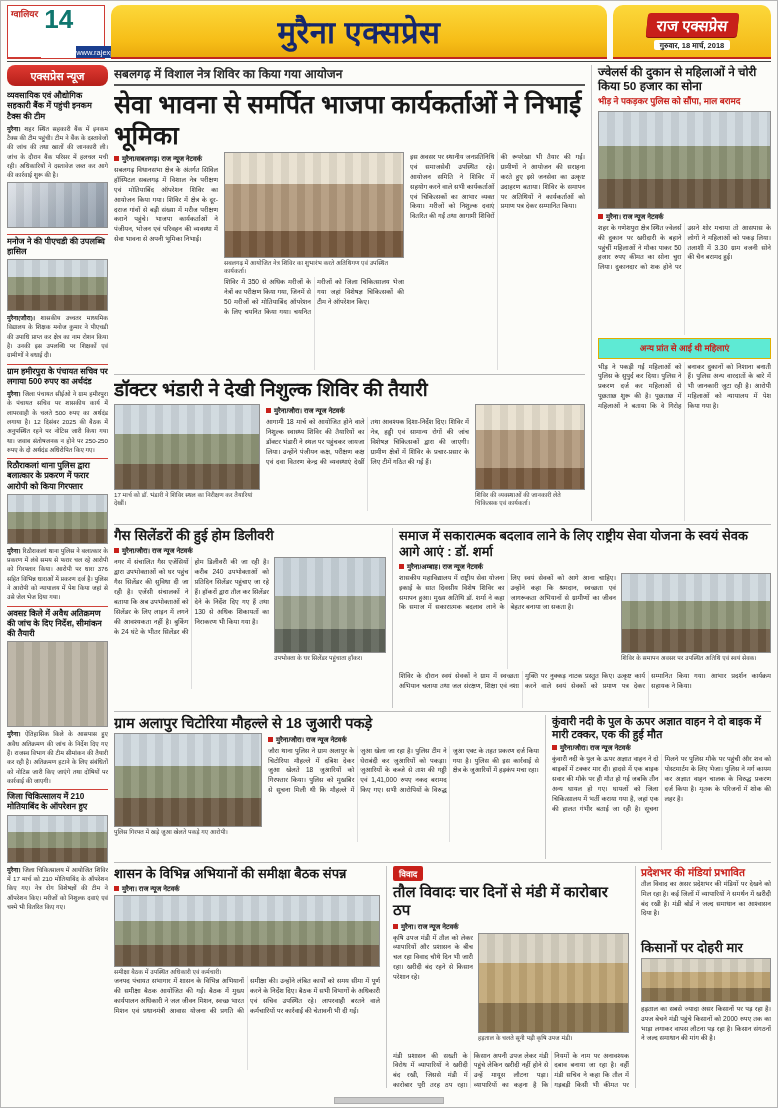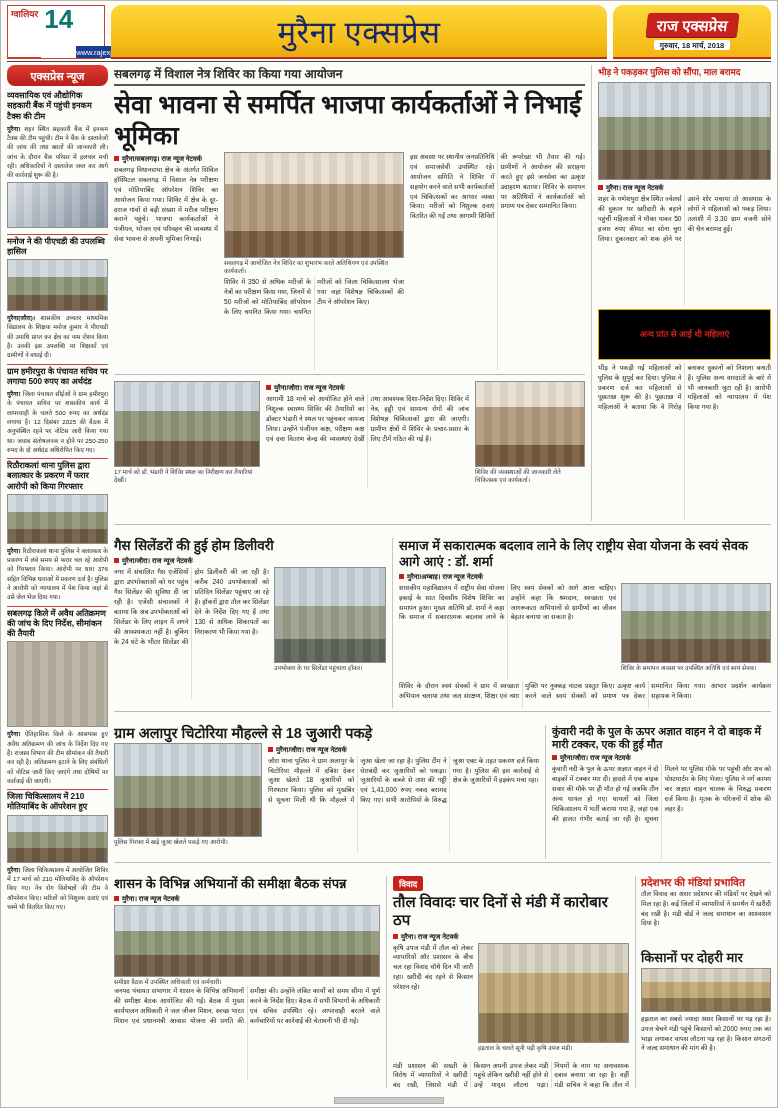--- a/index.html
+++ b/index.html
@@ -10,21 +10,21 @@
 
   
   .masthead { display:flex; align-items:stretch; gap:6px; height:54px; }
   .mh-left { width:98px; border:1px solid #cf3a32; display:flex; flex-direction:row; background:#fff; }
   .edition { color:#c22620; font-weight:bold; font-size:9px; padding:1px 3px; border-bottom:1px solid #cf3a32; }
   .pageno { font-size:26px; font-weight:800; color:#0f766e; line-height:1.05; padding:0 3px; }
   .website { background:#1a3e8f; color:#fff; font-size:7.5px; text-align:center; margin-top:auto; padding:1.5px 0; }
   .title-band { flex:1; background:linear-gradient(180deg,#fcd83a 0%,#f6bd17 70%,#eaa90c 100%);
                 border-radius:10px 10px 0 0; display:flex; align-items:center; justify-content:center;
                 border-bottom:2px solid #c22620; }
-  .title-band span { font-size:31px; font-weight:400; color:#16276d; letter-spacing:.5px; }
+  .title-band span { font-size:31px; font-weight:700; color:#16276d; letter-spacing:.5px; }
   .mh-right { width:158px; display:flex; flex-direction:column; align-items:center; justify-content:center;
               background:linear-gradient(180deg,#fcd83a,#f3b714); border-radius:10px 10px 0 0; border-bottom:2px solid #c22620; }
   .brand-ribbon { background:#c8201a; color:#fff; font-weight:800; font-size:15px; padding:2px 10px;
                   border-radius:3px; transform:skewX(-6deg); box-shadow:0 1px 0 #8c120e; }
   .mh-date { font-size:7.5px; font-weight:bold; color:#222; margin-top:3px; background:#fff; padding:0 6px; border-radius:2px; }
   .mast-rule { border-top:1.5px solid #444; margin:2px 0 3px; }
 
   
   .content { display:flex; gap:6px; height:1028px; }
   .sidebar { width:101px; flex:none; display:flex; flex-direction:column; overflow:hidden; }
@@ -40,21 +40,21 @@
   .photo { border:1px solid #8f8f8f; background:#b9b2a2; position:relative; overflow:hidden; }
   .photo::after { content:""; position:absolute; inset:0;
                   background:repeating-linear-gradient(90deg,rgba(255,255,255,.07) 0 8px,rgba(0,0,0,.06) 8px 16px); }
   .ph-people  { background:linear-gradient(180deg,#cfd8de 0 35%,#8f9678 35% 70%,#6e5b45 70%); }
   .ph-indoor  { background:linear-gradient(180deg,#e8e0cf 0 30%,#b39a7d 30% 75%,#7a5c41 75%); }
   .ph-docs    { background:linear-gradient(135deg,#dfe3e8,#aab4bf 60%,#8b96a3); }
   .ph-fort    { background:linear-gradient(180deg,#cfd9e2 0 28%,#b4straight 0,#a88d63 28% 80%,#6f5a3c 80%); }
   .ph-shed    { background:linear-gradient(180deg,#d8d2c2 0 30%,#c2a877 30% 70%,#8a744f 70%); }
   .ph-road    { background:linear-gradient(180deg,#c9d3da 0 40%,#9aa08c 40% 75%,#60655a 75%); }
   .caption { font-size:6.2px; color:#333; line-height:1.3; margin-top:1px; }
-  .sec { border-top:1px solid #b9b9b9; padding-top:13px; margin-top:3px; }
+  .sec { border-top:1px solid #b9b9b9; padding-top:3px; margin-top:3px; }
 
   
   .sb-head { background:linear-gradient(180deg,#e03a32,#b51f19); color:#fff; font-weight:800; font-size:11px;
              text-align:center; border-radius:8px; padding:3px 0; margin-bottom:3px; }
   .s-art { border-bottom:1.5px solid #d0423a; padding:2px 0 4px; }
   .s-art h3 { font-size:8.2px; font-weight:800; line-height:1.25; color:#141414; margin-bottom:2px; }
   .s-art .body { font-size:6.2px; }
   .s-photo { width:100%; margin:2px 0; }
 
   
@@ -79,22 +79,22 @@
   .doc-ph1 { width:146px; flex:none; }
   .doc-ph2 { width:110px; flex:none; }
   .doc-ph1 .photo { height:86px; } .doc-ph2 .photo { height:86px; }
   .doc-body { flex:1; }
 
   
   .jewellers { border-left:1px solid #c5c5c5; padding-left:6px; overflow:hidden; display:flex; flex-direction:column; }
   .jw-hl { font-size:11.8px; }
   .jw-sub { color:#c8201a; font-weight:800; font-size:8.8px; margin:2px 0; line-height:1.25; }
   .jw-photo { height:98px; margin:2px 0 1px; }
-  .hlbox { background:#000000; border:1px solid #e0ae00; color:#c8201a; font-weight:800; font-size:8.6px;
-           text-align:center; padding:19px 2px; margin:3px 0; line-height:1.25; }
+  .hlbox { background:#5eead4; border:1px solid #e0ae00; color:#c8201a; font-weight:800; font-size:8.6px;
+           text-align:center; padding:4px 2px; margin:3px 0; line-height:1.25; }
 
   
   .sec-hl-md { font-size:13.5px; margin-bottom:1px; }
   .gas-grid { display:flex; gap:5px; height:132px; overflow:hidden; }
   .gas-body { flex:1; } .gas-ph { width:112px; flex:none; } .gas-ph .photo { height:96px; }
   .samaj-grid { display:flex; gap:5px; height:96px; overflow:hidden; }
   .samaj-body { flex:1; } .samaj-ph { width:150px; flex:none; } .samaj-ph .photo { height:80px; }
   .samaj-b2 { height:38px; overflow:hidden; margin-top:2px; }
 
   
@@ -167,21 +167,21 @@
         <p class="body"><b>मुरैना।</b> <span>जिला पंचायत सीईओ ने ग्राम हमीरपुरा के पंचायत सचिव पर शासकीय कार्य में लापरवाही के चलते 500 रुपए का अर्थदंड लगाया है। 12 दिसंबर 2025 की बैठक में अनुपस्थित रहने पर नोटिस जारी किया गया था। जवाब संतोषजनक न होने पर 250-250 रुपए के दो अर्थदंड अधिरोपित किए गए।</span></p>
       </article>
 
       <article class="s-art">
         <h3>रिठौराकलां थाना पुलिस द्वारा बलात्कार के प्रकरण में फरार आरोपी को किया गिरफ्तार</h3>
         <div class="photo s-photo ph-people" style="height:50px"></div>
         <p class="body"><b>मुरैना।</b> <span>रिठौराकलां थाना पुलिस ने बलात्कार के प्रकरण में लंबे समय से फरार चल रहे आरोपी को गिरफ्तार किया। आरोपी पर धारा 376 सहित विभिन्न धाराओं में प्रकरण दर्ज है। पुलिस ने आरोपी को न्यायालय में पेश किया जहां से उसे जेल भेज दिया गया।</span></p>
       </article>
 
       <article class="s-art">
-        <h3>सबलगढ़ किले में अवैध अतिक्रमण की जांच के दिए निर्देश, सीमांकन की तैयारी</h3>
+        <h3>अवसऱ किले में अवैध अतिक्रमण की जांच के दिए निर्देश, सीमांकन की तैयारी</h3>
         <div class="photo s-photo ph-fort" style="height:86px"></div>
         <p class="body"><b>मुरैना।</b> <span>ऐतिहासिक किले के आसपास हुए अवैध अतिक्रमण की जांच के निर्देश दिए गए हैं। राजस्व विभाग की टीम सीमांकन की तैयारी कर रही है। अतिक्रमण हटाने के लिए संबंधितों को नोटिस जारी किए जाएंगे तथा दोषियों पर कार्रवाई की जाएगी।</span></p>
       </article>
 
       <article class="s-art" style="border-bottom:none">
         <h3>जिला चिकित्सालय में 210 मोतियाबिंद के ऑपरेशन हुए</h3>
         <div class="photo s-photo ph-people" style="height:48px"></div>
         <p class="body"><b>मुरैना।</b> <span>जिला चिकित्सालय में आयोजित शिविर में 17 मार्च को 210 मोतियाबिंद के ऑपरेशन किए गए। नेत्र रोग विशेषज्ञों की टीम ने ऑपरेशन किए। मरीजों को निशुल्क दवाएं एवं चश्मे भी वितरित किए गए।</span></p>
       </article>
     </aside>
@@ -207,20 +207,21 @@
                 <p class="caption">सबलगढ़ में आयोजित नेत्र शिविर का शुभारंभ करते अतिथिगण एवं उपस्थित कार्यकर्ता।</p>
                 <p class="body c2" style="flex:1; overflow:hidden; margin-top:2px">शिविर में 350 से अधिक मरीजों के नेत्रों का परीक्षण किया गया, जिनमें से 50 मरीजों को मोतियाबिंद ऑपरेशन के लिए चयनित किया गया। चयनित मरीजों को जिला चिकित्सालय भेजा गया जहां विशेषज्ञ चिकित्सकों की टीम ने ऑपरेशन किए।</p>
               </div>
               <div class="lead-colC">
                 <p class="body c2" style="height:100%; overflow:hidden">इस अवसर पर स्थानीय जनप्रतिनिधि एवं समाजसेवी उपस्थित रहे। आयोजन समिति ने शिविर में सहयोग करने वाले सभी कार्यकर्ताओं एवं चिकित्सकों का आभार व्यक्त किया। मरीजों को निशुल्क दवाएं वितरित की गईं तथा आगामी शिविरों की रूपरेखा भी तैयार की गई। ग्रामीणों ने आयोजन की सराहना करते हुए इसे जनसेवा का उत्कृष्ट उदाहरण बताया। शिविर के समापन पर अतिथियों ने कार्यकर्ताओं को प्रमाण पत्र देकर सम्मानित किया।</p>
               </div>
             </div>
           </section>
 
           <section class="doctor">
+            <h2 class="hl doc-hl">डॉक्टर भंडारी ने देखी निशुल्क शिविर की तैयारी</h2>
             <div class="doc-grid">
               <div class="doc-ph1">
                 <div class="photo ph-people"></div>
                 <p class="caption">17 मार्च को डॉ. भंडारी ने शिविर स्थल का निरीक्षण कर तैयारियां देखीं।</p>
               </div>
               <div class="doc-body">
                 <div class="byline">
                     <span class="bdot"></span>
                     <span>मुरैना/जौरा। राज न्यूज नेटवर्क</span>
                   </div>
@@ -228,20 +229,21 @@
               </div>
               <div class="doc-ph2">
                 <div class="photo ph-indoor"></div>
                 <p class="caption">शिविर की व्यवस्थाओं की जानकारी लेते चिकित्सक एवं कार्यकर्ता।</p>
               </div>
             </div>
           </section>
         </div>
 
         <aside class="jewellers">
+          <h2 class="hl jw-hl">ज्वेलर्स की दुकान से महिलाओं ने चोरी किया 50 हजार का सोना</h2>
           <div class="jw-sub">भीड़ ने पकड़कर पुलिस को सौंपा, माल बरामद</div>
           <div class="photo jw-photo ph-people"></div>
           <div class="byline">
               <span class="bdot"></span>
               <span>मुरैना। राज न्यूज नेटवर्क</span>
             </div>
           <p class="body c2" style="height:112px; overflow:hidden">शहर के गणेशपुरा क्षेत्र स्थित ज्वेलर्स की दुकान पर खरीदारी के बहाने पहुंचीं महिलाओं ने मौका पाकर 50 हजार रुपए कीमत का सोना चुरा लिया। दुकानदार को शक होने पर उसने शोर मचाया तो आसपास के लोगों ने महिलाओं को पकड़ लिया। तलाशी में 3.30 ग्राम वजनी सोने की चैन बरामद हुई।</p>
           <div class="hlbox">अन्य प्रांत से आई थी महिलाएं</div>
           <p class="body c2" style="flex:1; overflow:hidden">भीड़ ने पकड़ी गई महिलाओं को पुलिस के सुपुर्द कर दिया। पुलिस ने प्रकरण दर्ज कर महिलाओं से पूछताछ शुरू की है। पूछताछ में महिलाओं ने बताया कि वे गिरोह बनाकर दुकानों को निशाना बनाती हैं। पुलिस अन्य वारदातों के बारे में भी जानकारी जुटा रही है। आरोपी महिलाओं को न्यायालय में पेश किया गया है।</p>
         </aside>

